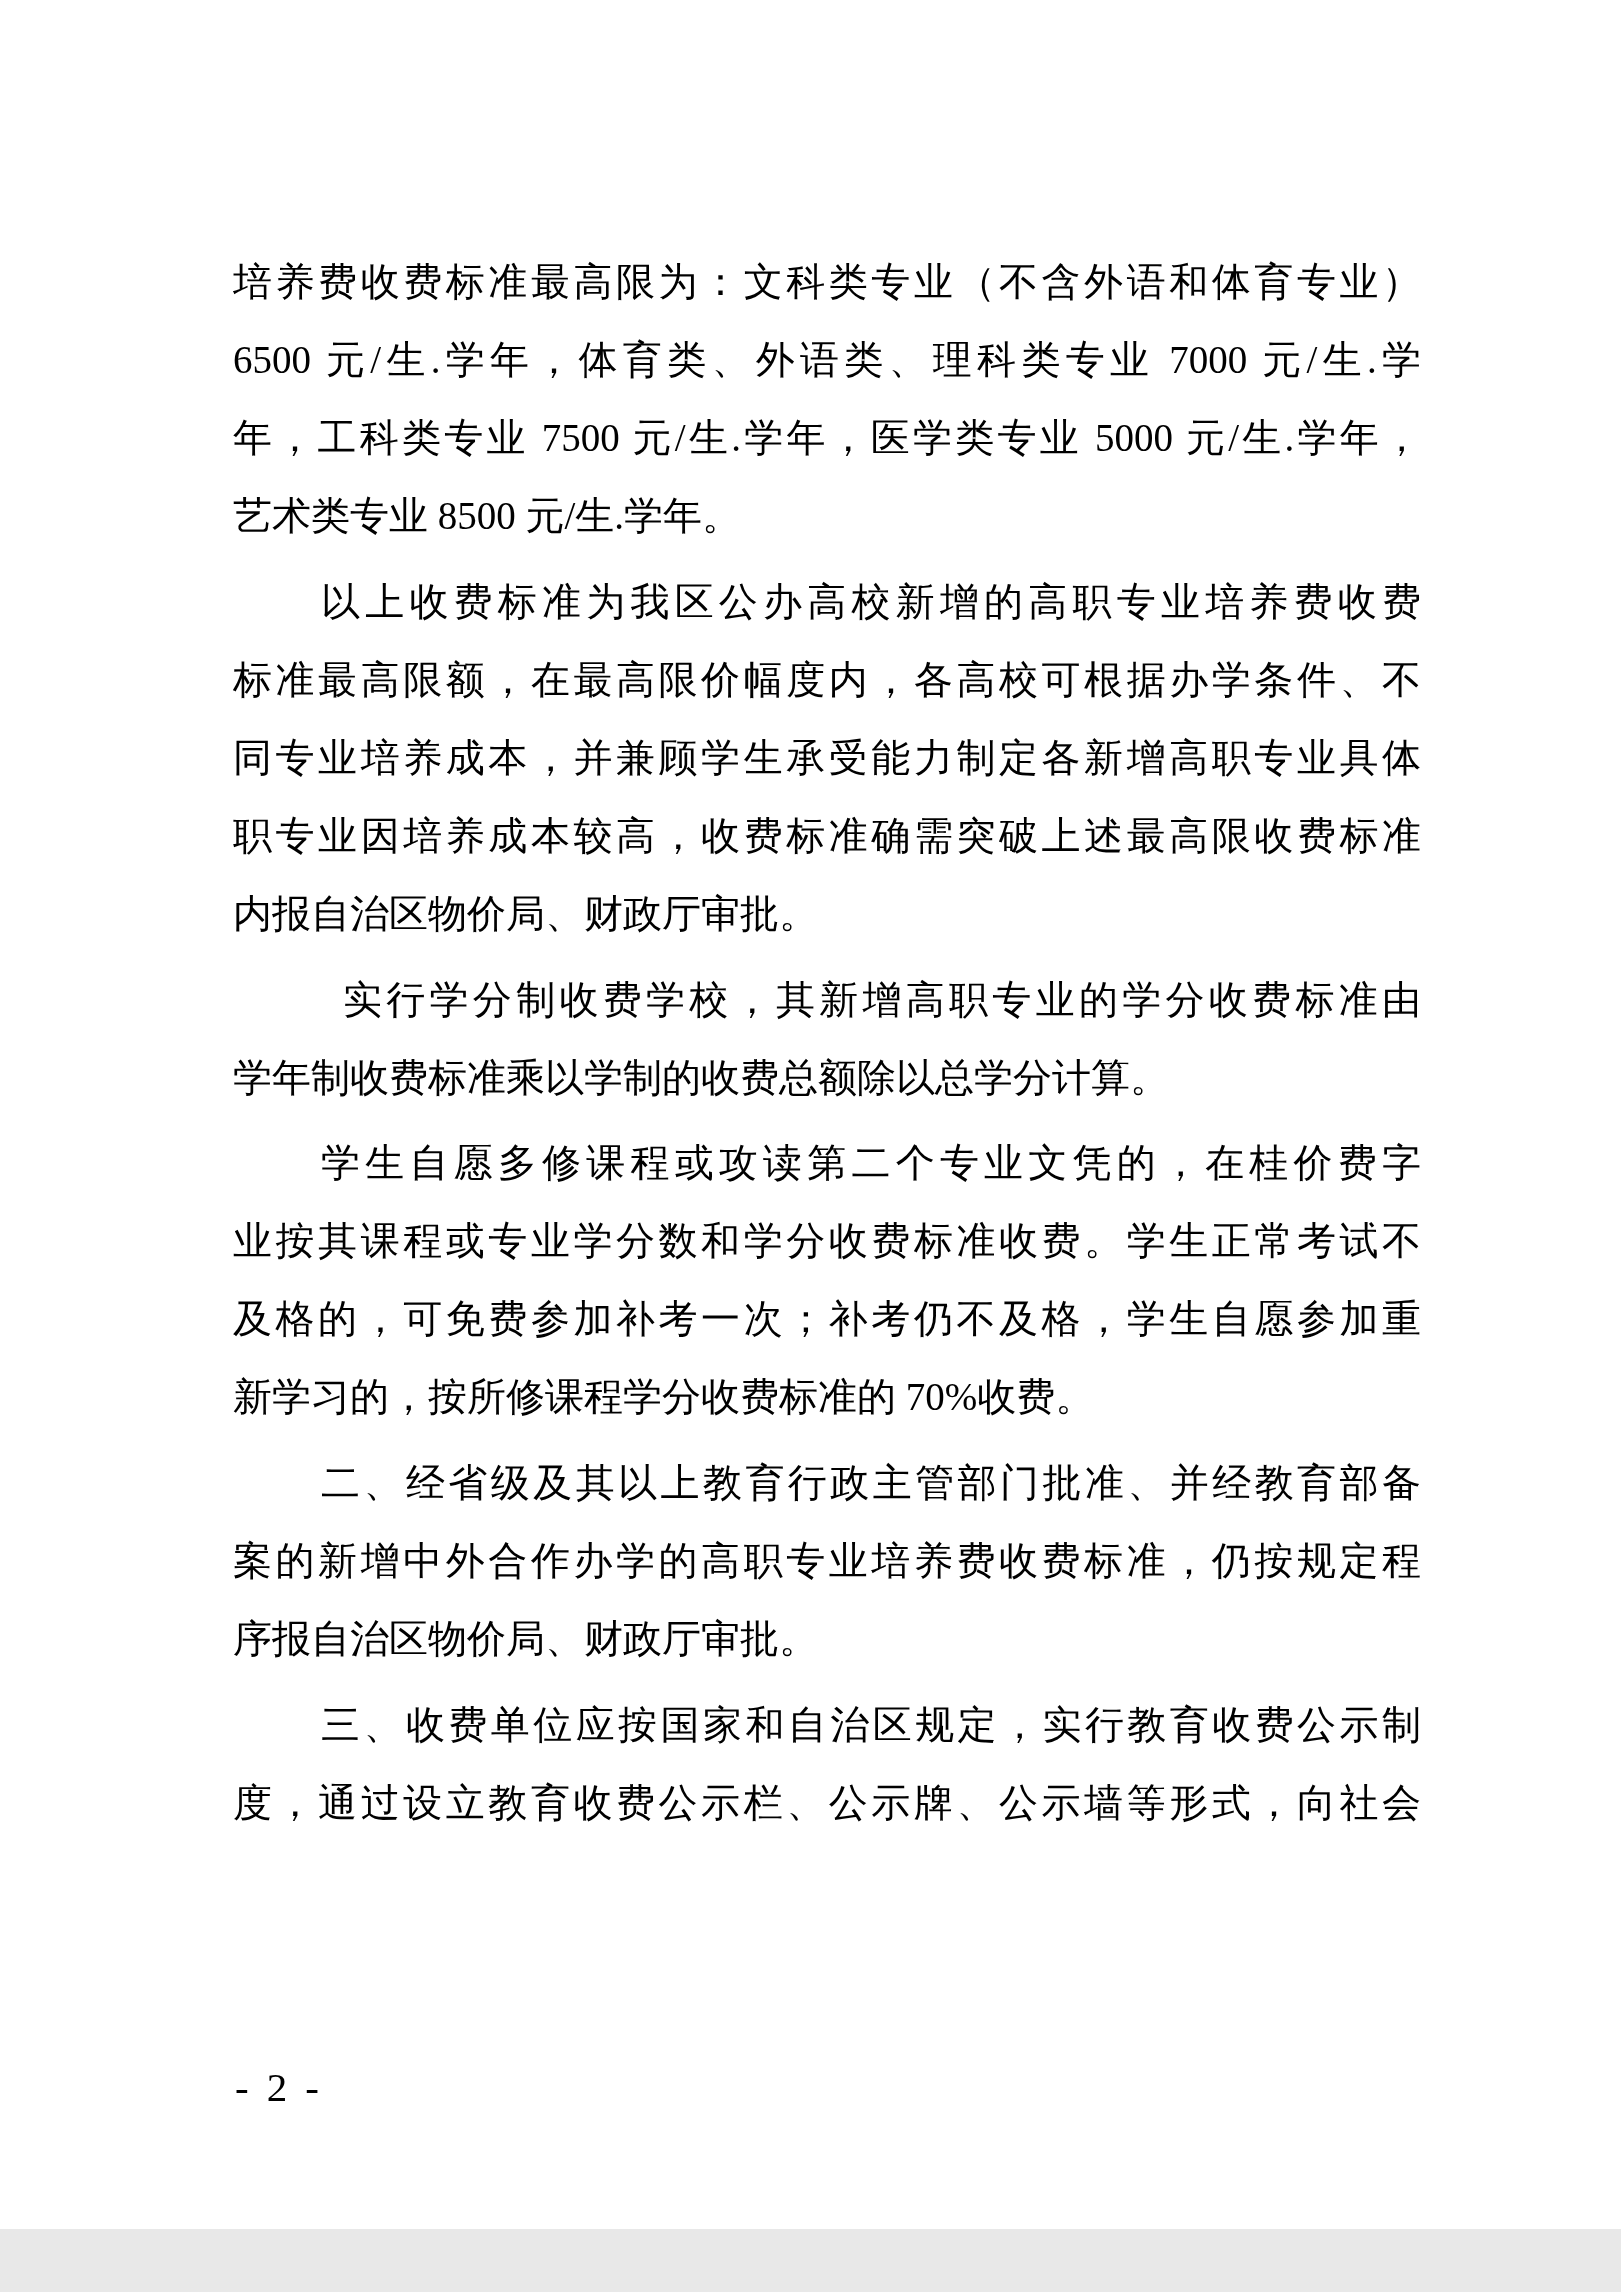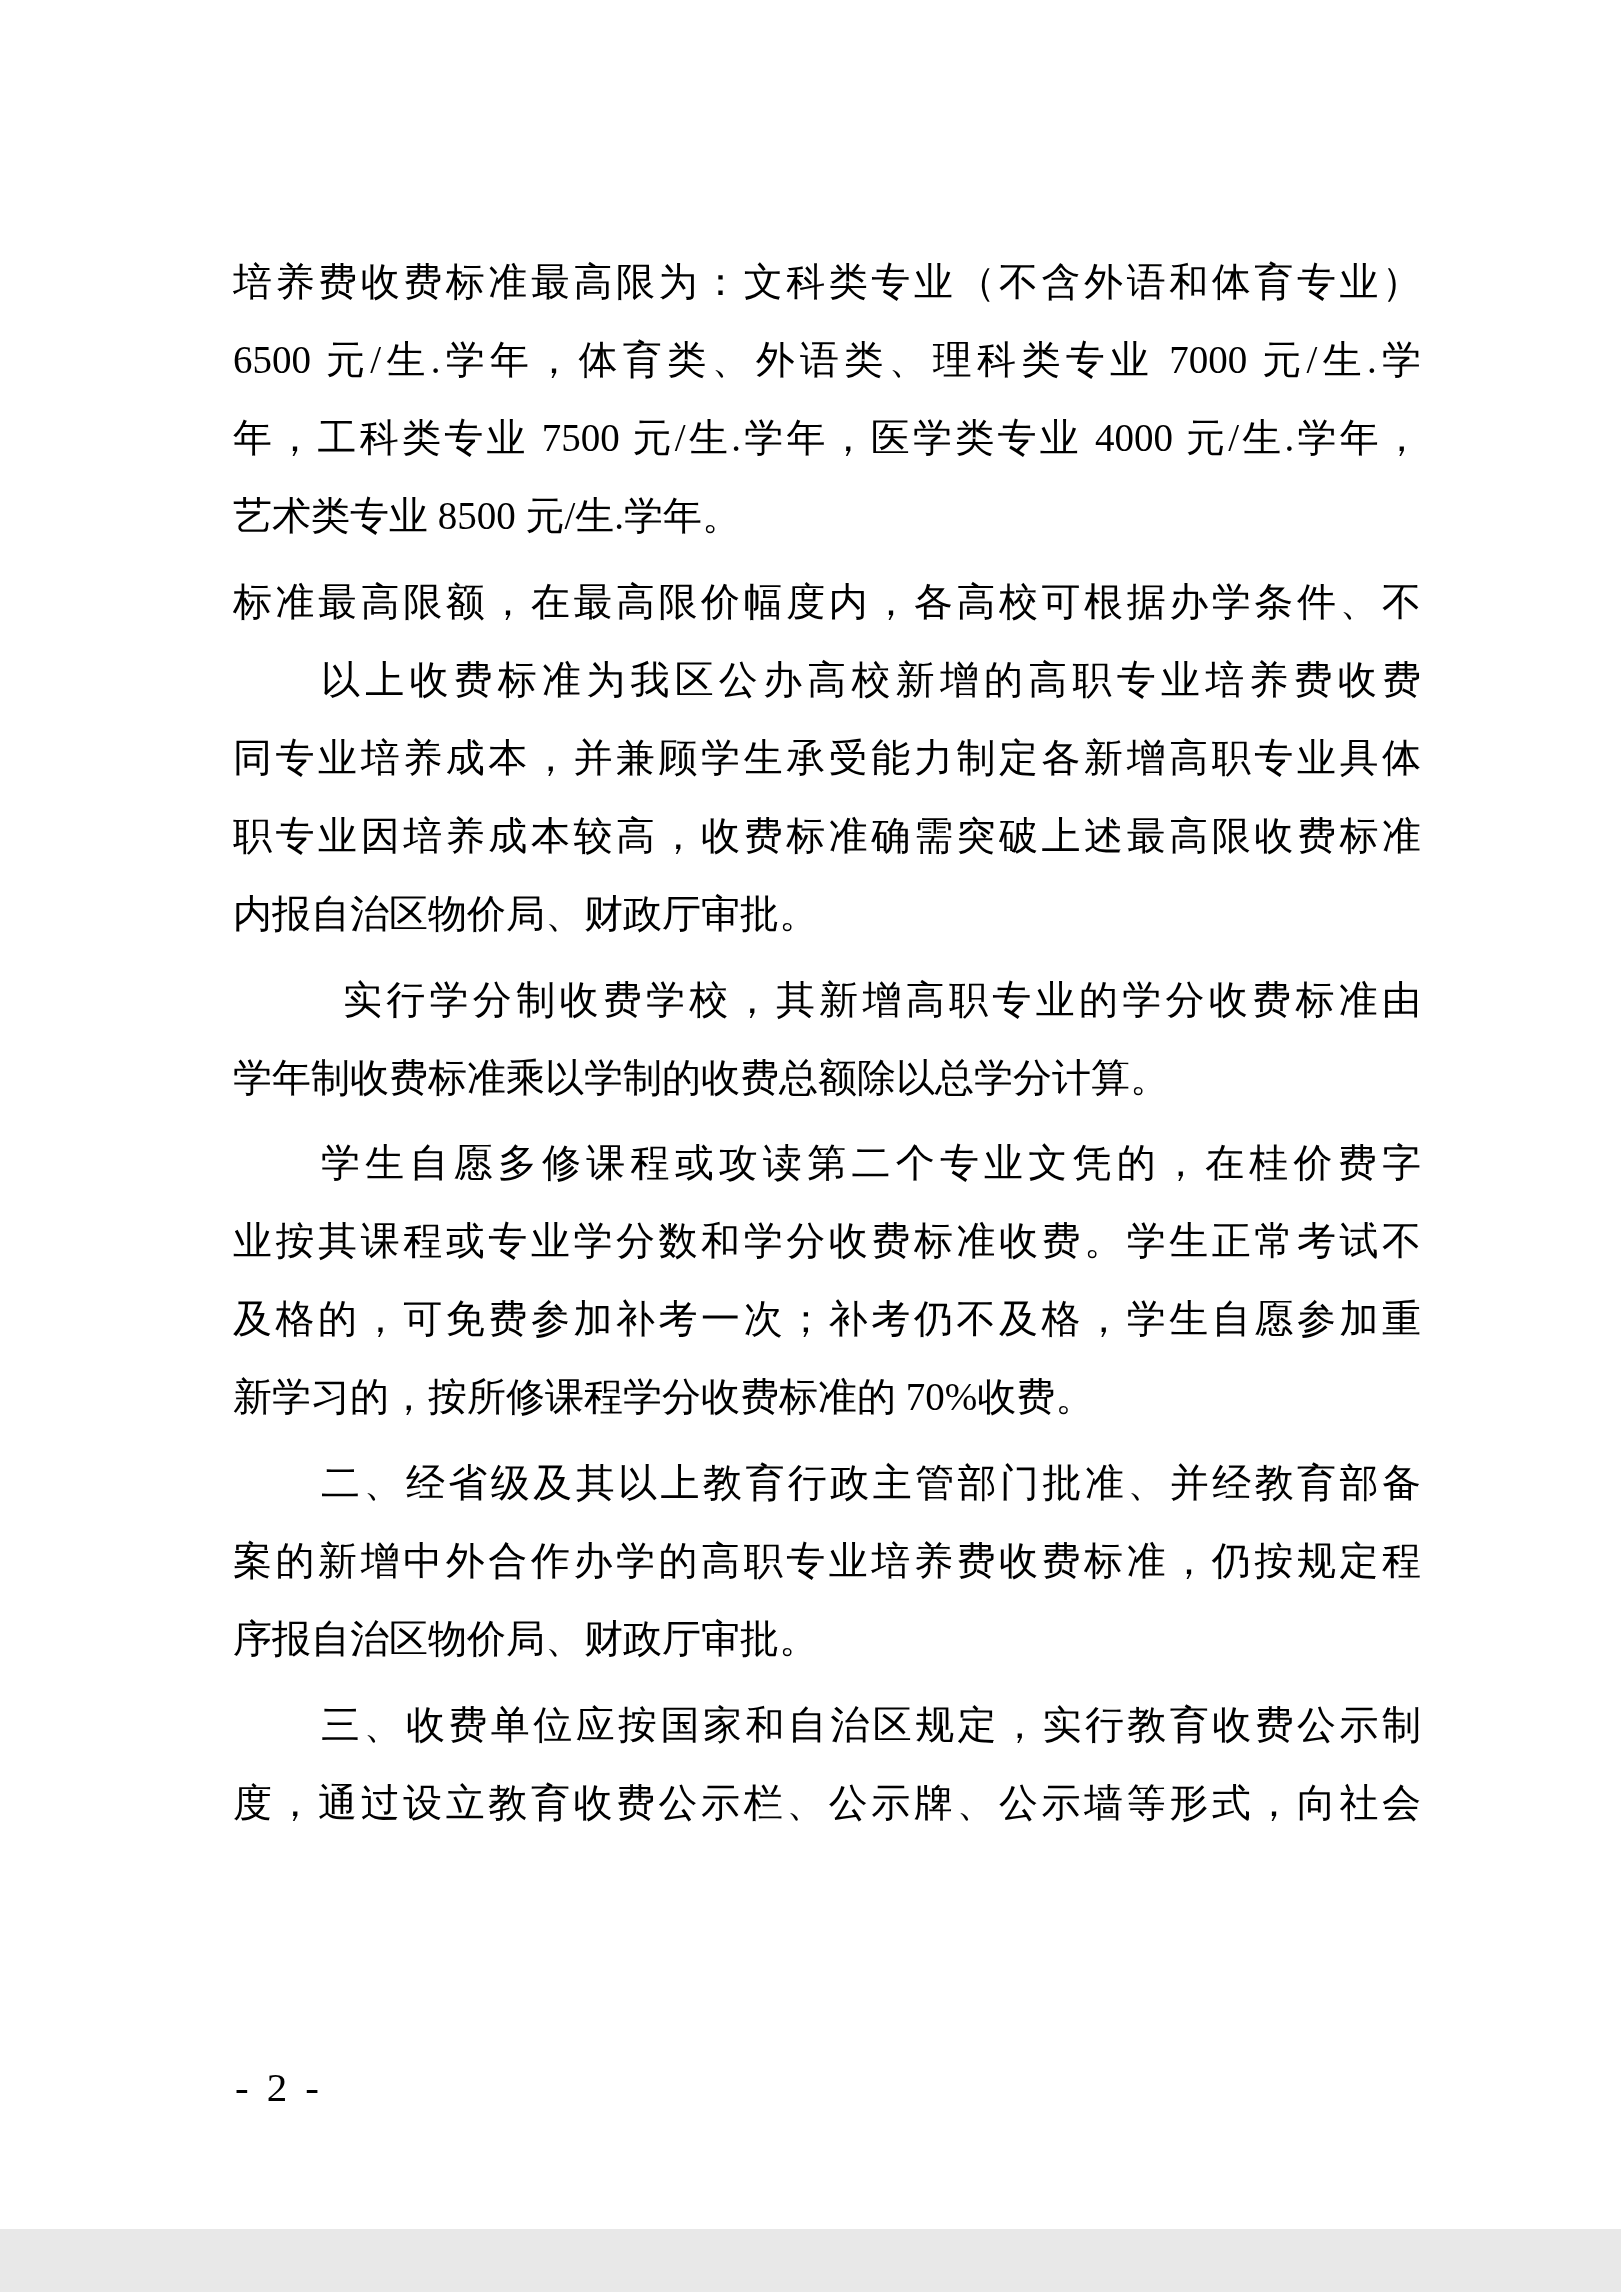--- a/index.html
+++ b/index.html
@@ -60,27 +60,27 @@
 </style>
 </head>
 <body>
 
 <div class="page">
   <div class="textblock">
 
     <div class="para">
       <div class="line">培养费收费标准最高限为：文科类专业（不含外语和体育专业）</div>
       <div class="line">6500 元/生.学年，体育类、外语类、理科类专业 7000 元/生.学</div>
-      <div class="line">年，工科类专业 7500 元/生.学年，医学类专业 4000 元/生.学年，</div>
+      <div class="line">年，工科类专业 7500 元/生.学年，医学类专业 5000 元/生.学年，</div>
       <div class="line last">艺术类专业 8500 元/生.学年。</div>
     </div>
 
     <div class="para">
+      <div class="line ind">以上收费标准为我区公办高校新增的高职专业培养费收费</div>
       <div class="line">标准最高限额，在最高限价幅度内，各高校可根据办学条件、不</div>
-      <div class="line ind">以上收费标准为我区公办高校新增的高职专业培养费收费</div>
       <div class="line">同专业培养成本，并兼顾学生承受能力制定各新增高职专业具体</div>
       <div class="line">职专业因培养成本较高，收费标准确需突破上述最高限收费标准</div>
       <div class="line last">内报自治区物价局、财政厅审批。</div>
     </div>
 
     <div class="para">
       <div class="line ind2">实行学分制收费学校，其新增高职专业的学分收费标准由</div>
       <div class="line last">学年制收费标准乘以学制的收费总额除以总学分计算。</div>
     </div>
 

